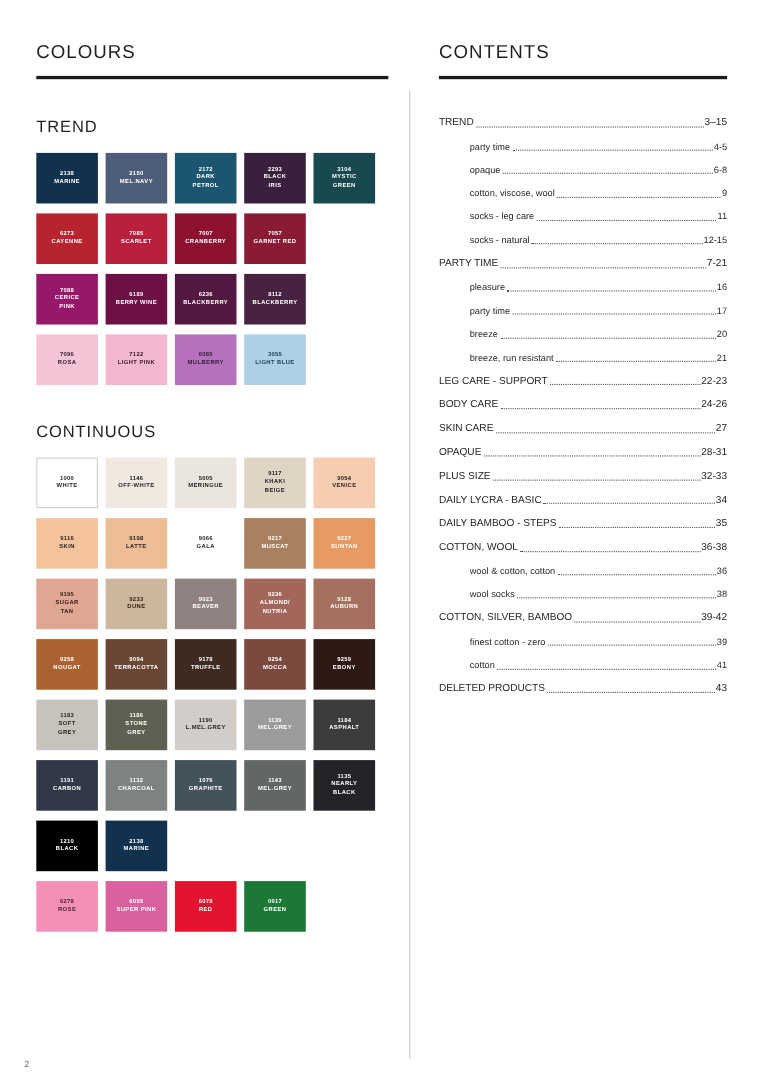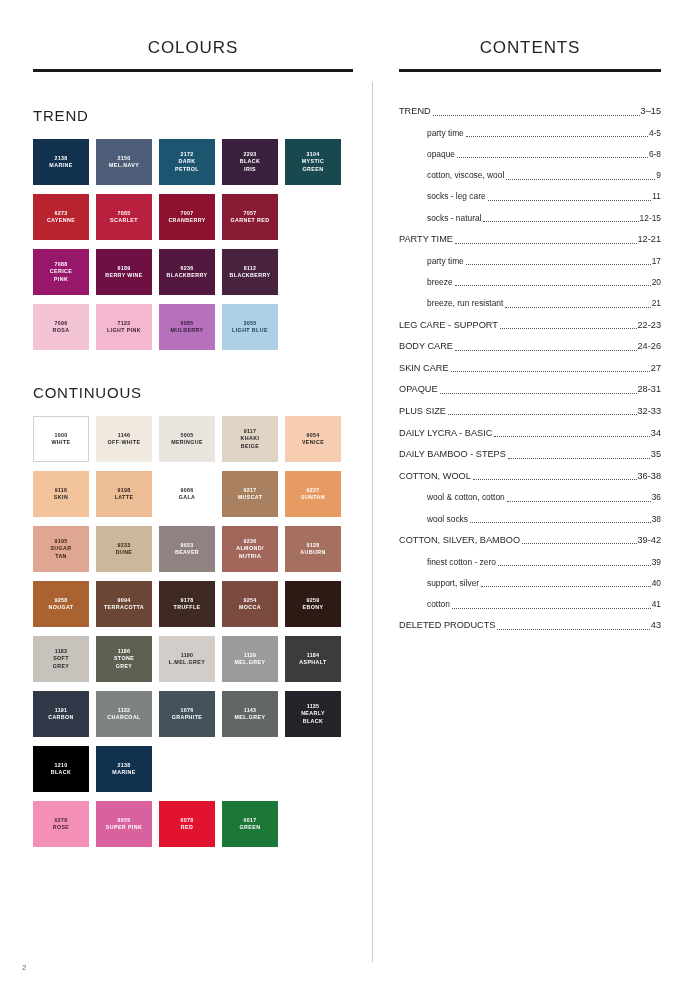--- a/index.html
+++ b/index.html
@@ -48,21 +48,20 @@
   }
 
   .section-title {
     font-size: 17px;
     letter-spacing: 0.9px;
     font-weight: 400;
     color: #231f20;
     line-height: 24px;
     margin: 0;
     font-family: "Liberation Sans", sans-serif;
-    text-align: center;
   }
   .rule {
     margin-top: 9px;
     height: 3px;
     background: #1a1a1a;
     width: 100%;
   }
   .rule.right { width: 262px; }
 
   .group-title {
@@ -437,21 +436,26 @@
           <span class="pg">11</span>
         </div>
         <div class="toc-row sub">
           <span class="lbl">socks - natural</span>
           <span class="dots"></span>
           <span class="pg">12-15</span>
         </div>
         <div class="toc-row">
           <span class="lbl">PARTY TIME</span>
           <span class="dots"></span>
-          <span class="pg">12-21</span>
+          <span class="pg">7-21</span>
+        </div>
+        <div class="toc-row sub">
+          <span class="lbl">pleasure</span>
+          <span class="dots"></span>
+          <span class="pg">16</span>
         </div>
         <div class="toc-row sub">
           <span class="lbl">party time</span>
           <span class="dots"></span>
           <span class="pg">17</span>
         </div>
         <div class="toc-row sub">
           <span class="lbl">breeze</span>
           <span class="dots"></span>
           <span class="pg">20</span>
@@ -513,25 +517,20 @@
         </div>
         <div class="toc-row">
           <span class="lbl">COTTON, SILVER, BAMBOO</span>
           <span class="dots"></span>
           <span class="pg">39-42</span>
         </div>
         <div class="toc-row sub">
           <span class="lbl">finest cotton - zero</span>
           <span class="dots"></span>
           <span class="pg">39</span>
-        </div>
-        <div class="toc-row sub">
-          <span class="lbl">support, silver</span>
-          <span class="dots"></span>
-          <span class="pg">40</span>
         </div>
         <div class="toc-row sub">
           <span class="lbl">cotton</span>
           <span class="dots"></span>
           <span class="pg">41</span>
         </div>
         <div class="toc-row">
           <span class="lbl">DELETED PRODUCTS</span>
           <span class="dots"></span>
           <span class="pg">43</span>

